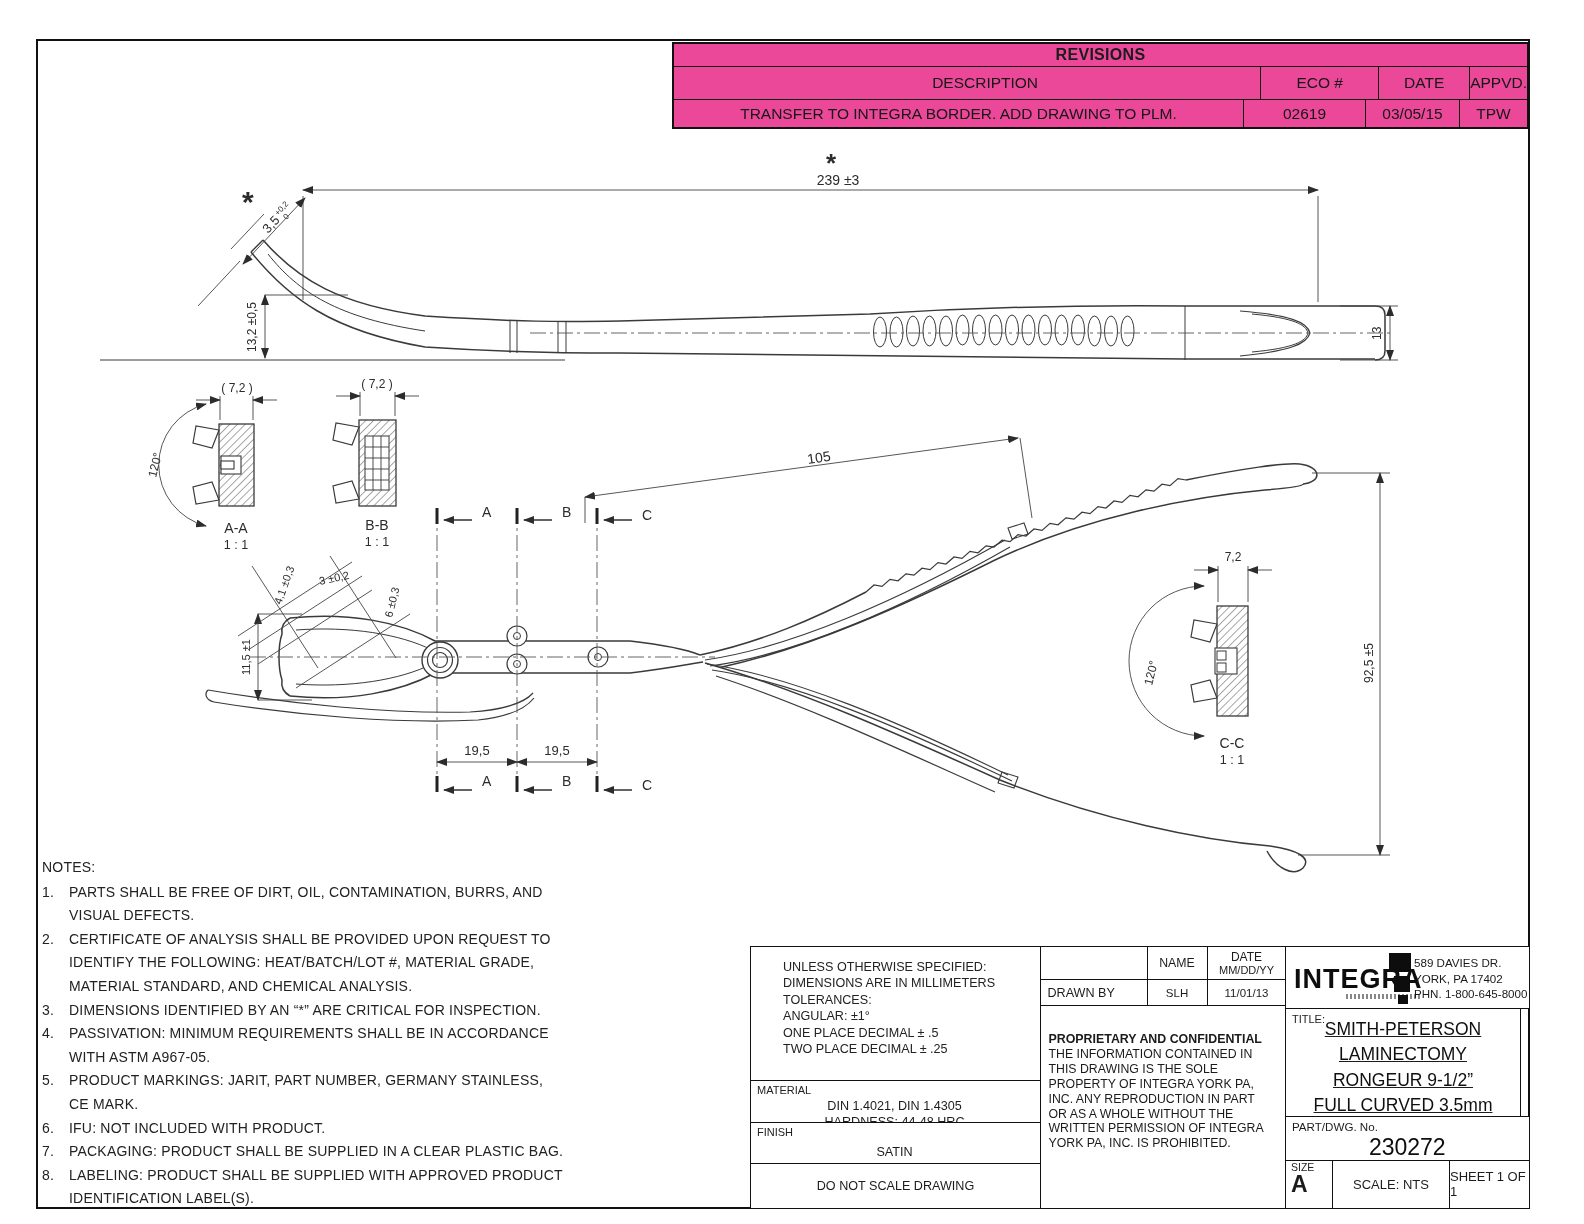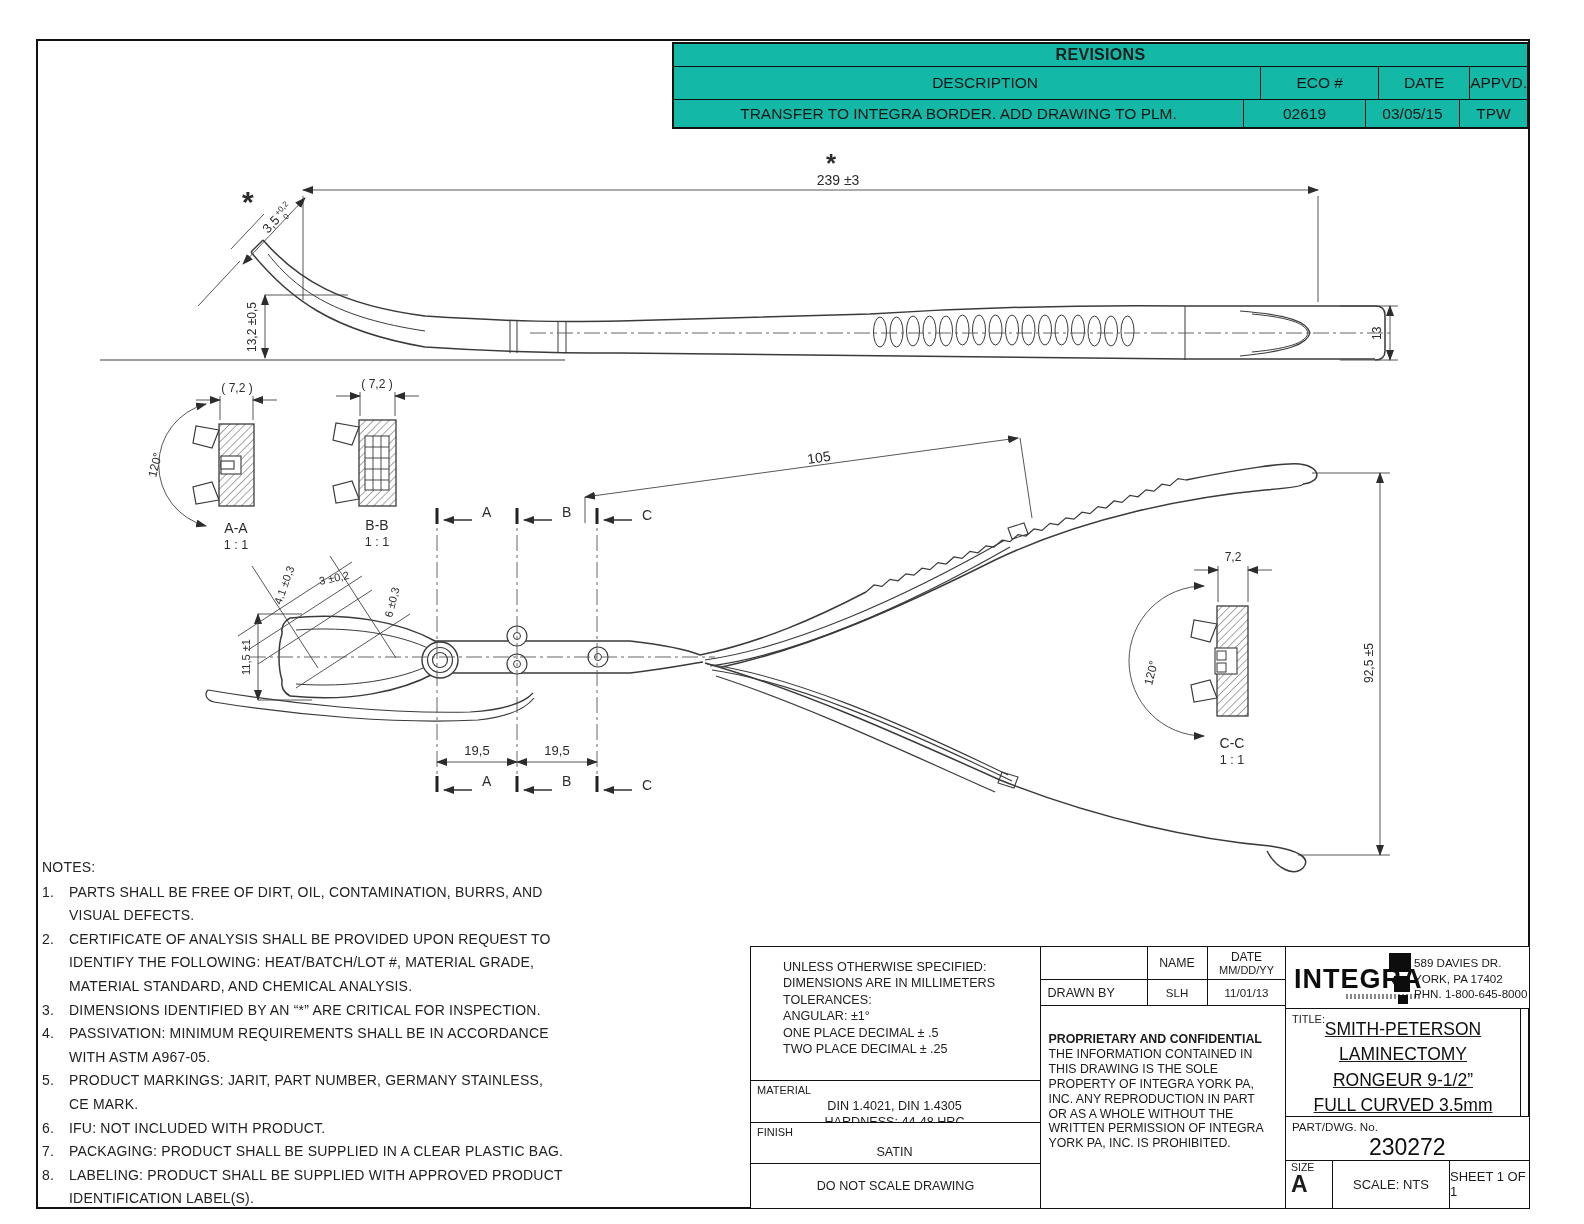--- a/index.html
+++ b/index.html
@@ -1,20 +1,20 @@
 <!DOCTYPE html>
 <html><head>
 <meta charset="utf-8">
 <style>
   html,body{margin:0;padding:0;background:#fff;}
   #page{position:relative;width:1584px;height:1224px;background:#fff;overflow:hidden;
         font-family:"Liberation Sans","DejaVu Sans",sans-serif;color:#1c1c1c;}
   .abs{position:absolute;}
   
-  #rev{left:672px;top:42px;width:857px;border:2px solid #111;box-sizing:border-box;background:#14b8a6;}
+  #rev{left:672px;top:42px;width:857px;border:2px solid #111;box-sizing:border-box;background:#ec4899;}
   #rev .r{display:flex;border-top:1.5px solid #111;box-sizing:border-box;}
   #rev .r:first-child{border-top:none;}
   #rev .c{box-sizing:border-box;border-left:1.5px solid #111;display:flex;align-items:center;justify-content:center;
           font-size:15.5px;color:#161616;}
   #rev .c:first-child{border-left:none;}
   .rev-title{height:22px;display:flex;align-items:center;justify-content:center;font-weight:bold;font-size:16px;letter-spacing:.3px;}
   .rw1{height:33px;padding-left:36px;} .rw2{height:28px;}
   .cd{width:569px;} .ce{width:122px;} .cdt{width:94px;} .ca{width:68px;flex:1;}
   
   #notes{left:42px;top:856px;width:672px;font-size:14px;line-height:23.6px;color:#222;letter-spacing:.2px;}

